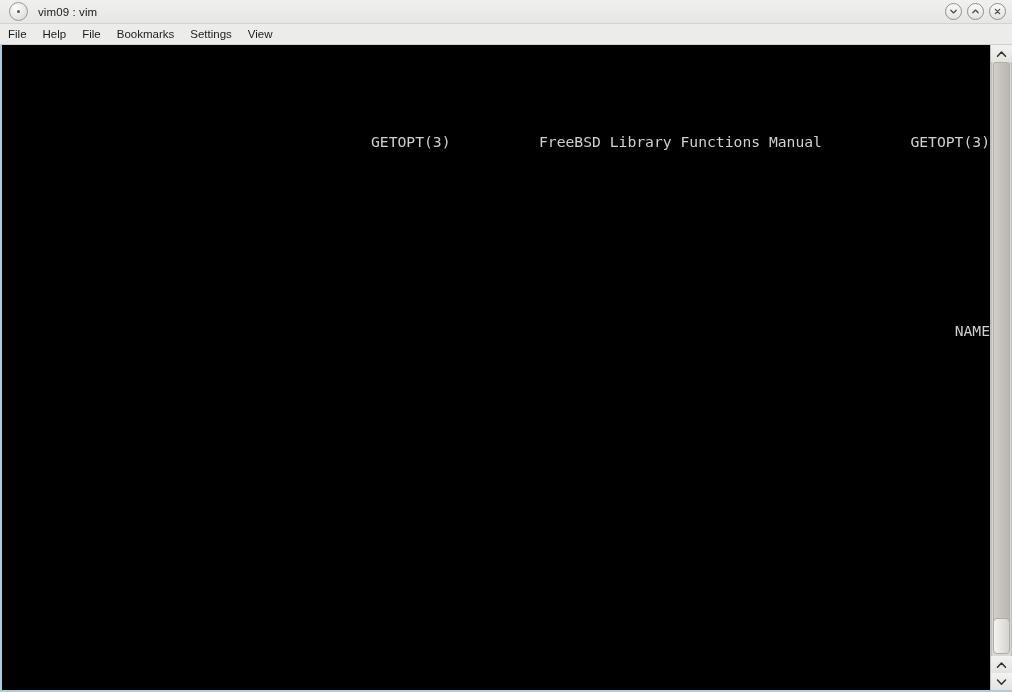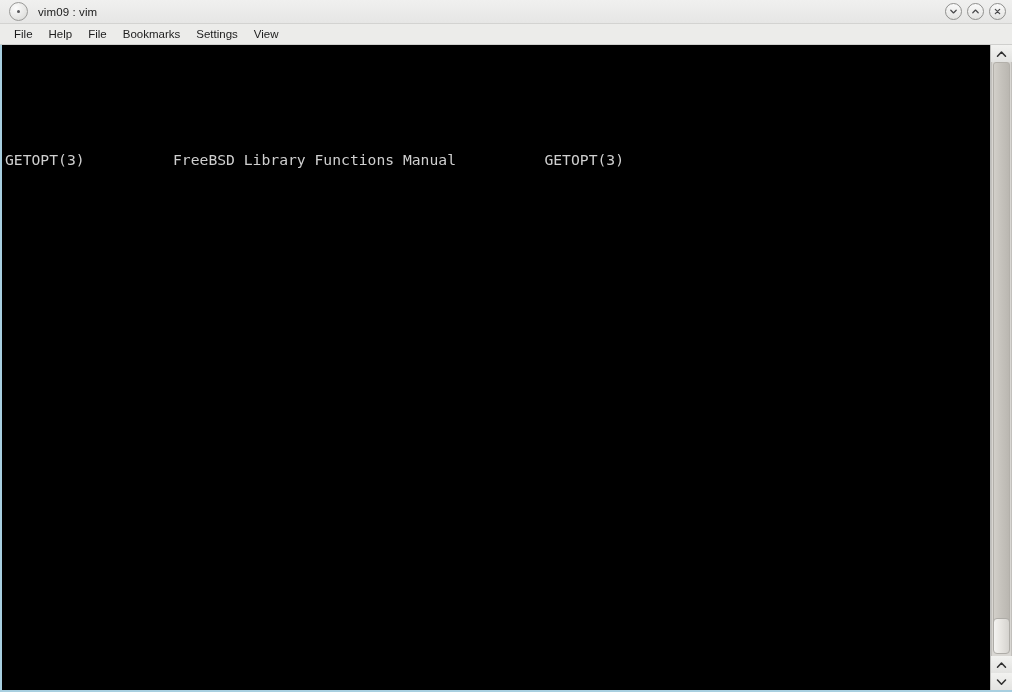--- a/index.html
+++ b/index.html
@@ -15,20 +15,21 @@
   }
 
   #window {
     position: relative;
     width: 1012px;
     height: 692px;
     background: #14b8a6;
     box-sizing: border-box;
     display: flex;
     flex-direction: column;
+    text-align: right;
   }
 
   
   #titlebar {
     position: relative;
     height: 24px;
     min-height: 24px;
     background: linear-gradient(to bottom, #f0f0ef 0%, #e6e6e5 100%);
     border-bottom: 1px solid #d3d3d1;
     display: flex;
@@ -89,21 +90,20 @@
   .tb-btn svg { display: block; }
 
   
   #menubar {
     height: 21px;
     min-height: 21px;
     background: #ececea;
     border-bottom: 1px solid #cfcfcd;
     display: flex;
     align-items: center;
-    padding-left: 6px;
     box-sizing: border-box;
   }
   .menu-item {
     font-size: 11.5px;
     color: #1c1c1c;
     padding: 2px 8px;
     white-space: nowrap;
   }
 
   
@@ -117,21 +117,21 @@
     border-bottom: 2px solid #a8cfe0;
     box-sizing: border-box;
   }
   #terminal {
     flex: 1 1 auto;
     background: #000000;
     color: #cfcfcf;
     font-family: "DejaVu Sans Mono", "Liberation Mono", monospace;
     font-size: 14.7px;
     line-height: 21px;
-    padding: 20px 0 0 3px;
+    padding: 2px 0 0 3px;
     box-sizing: border-box;
     overflow: hidden;
     white-space: pre;
   }
   .tline {
     height: 21px;
     white-space: pre;
   }
   .b { color: #ffffff; font-weight: bold; }
 
@@ -224,20 +224,21 @@
   <div id="body-area">
 
     <div id="terminal">
 
       
       <div class="tline"><span>GETOPT(3)</span><span>          </span><span>FreeBSD Library Functions Manual</span><span>          </span><span>GETOPT(3)</span></div>
 
       <div class="tline"> </div>
 
       
+      <div class="tline">NAME</div>
 
       <div class="tline"> </div>
 
       
 
       
 
       
       
       

